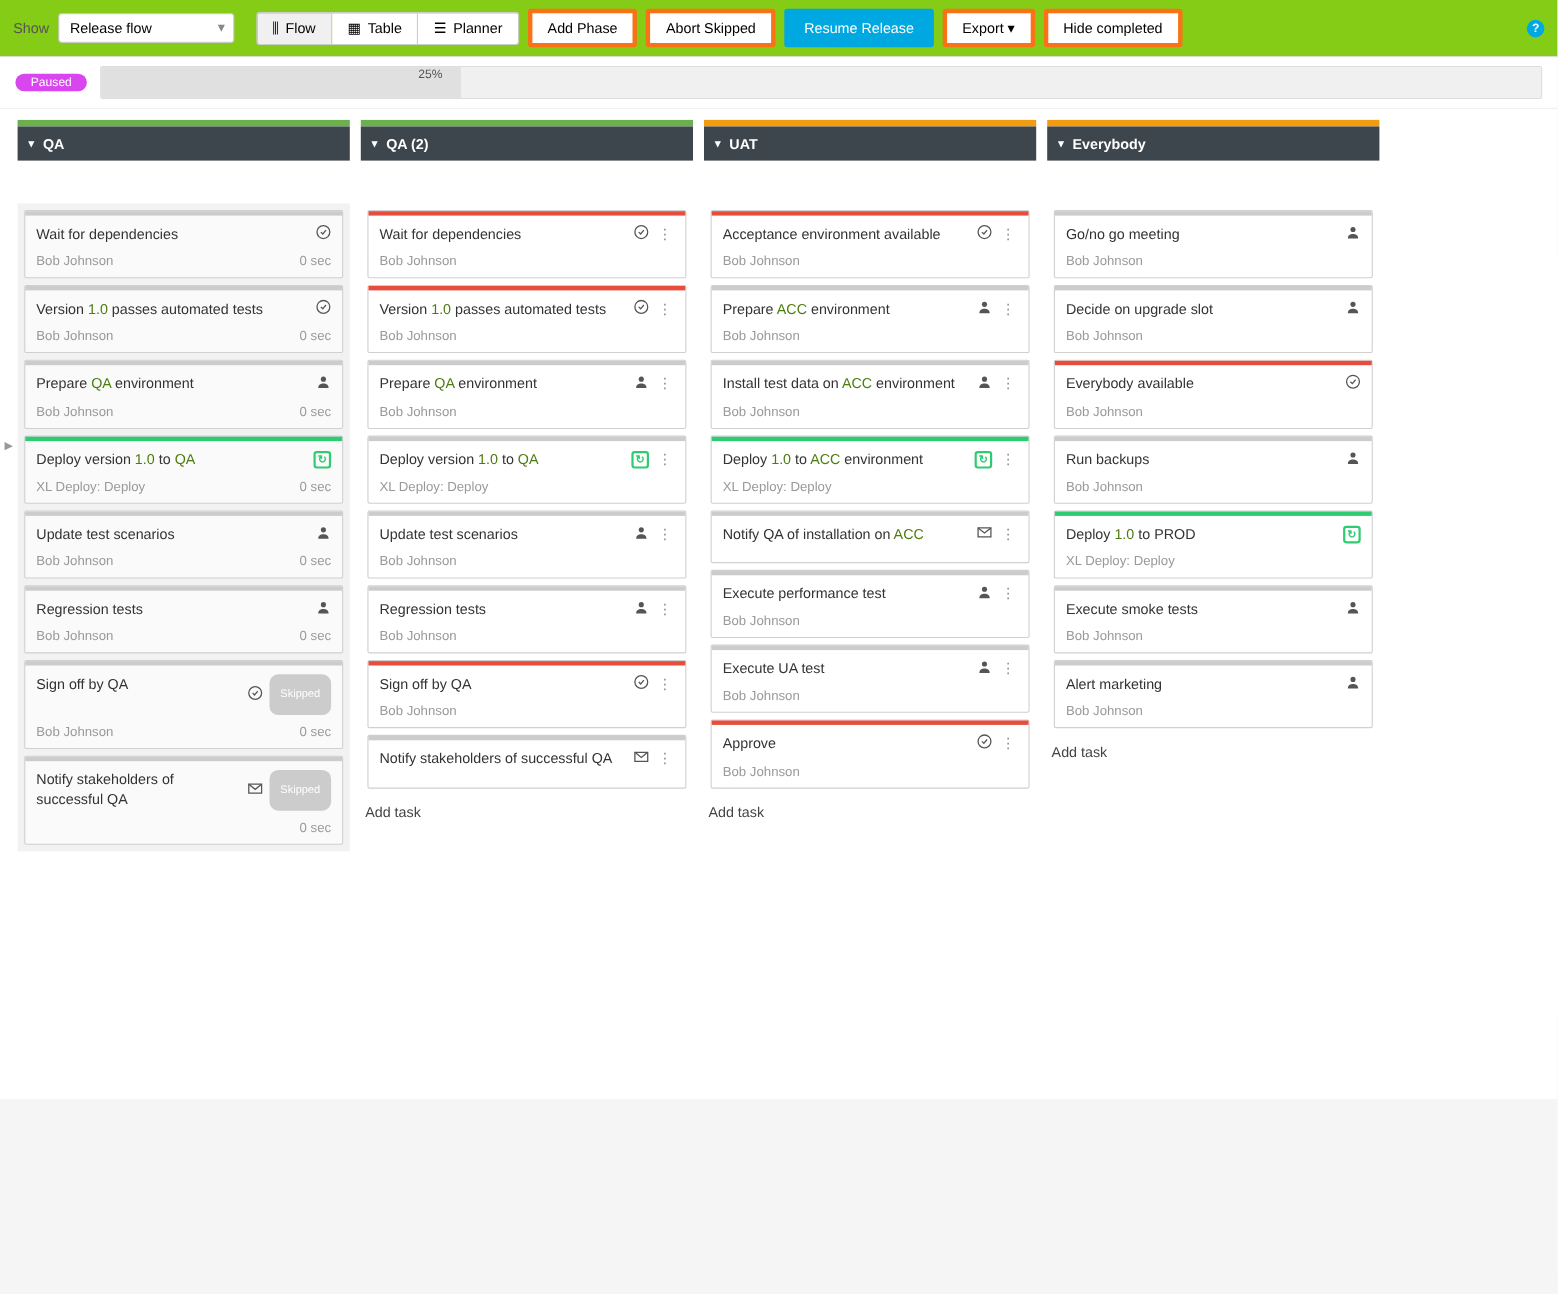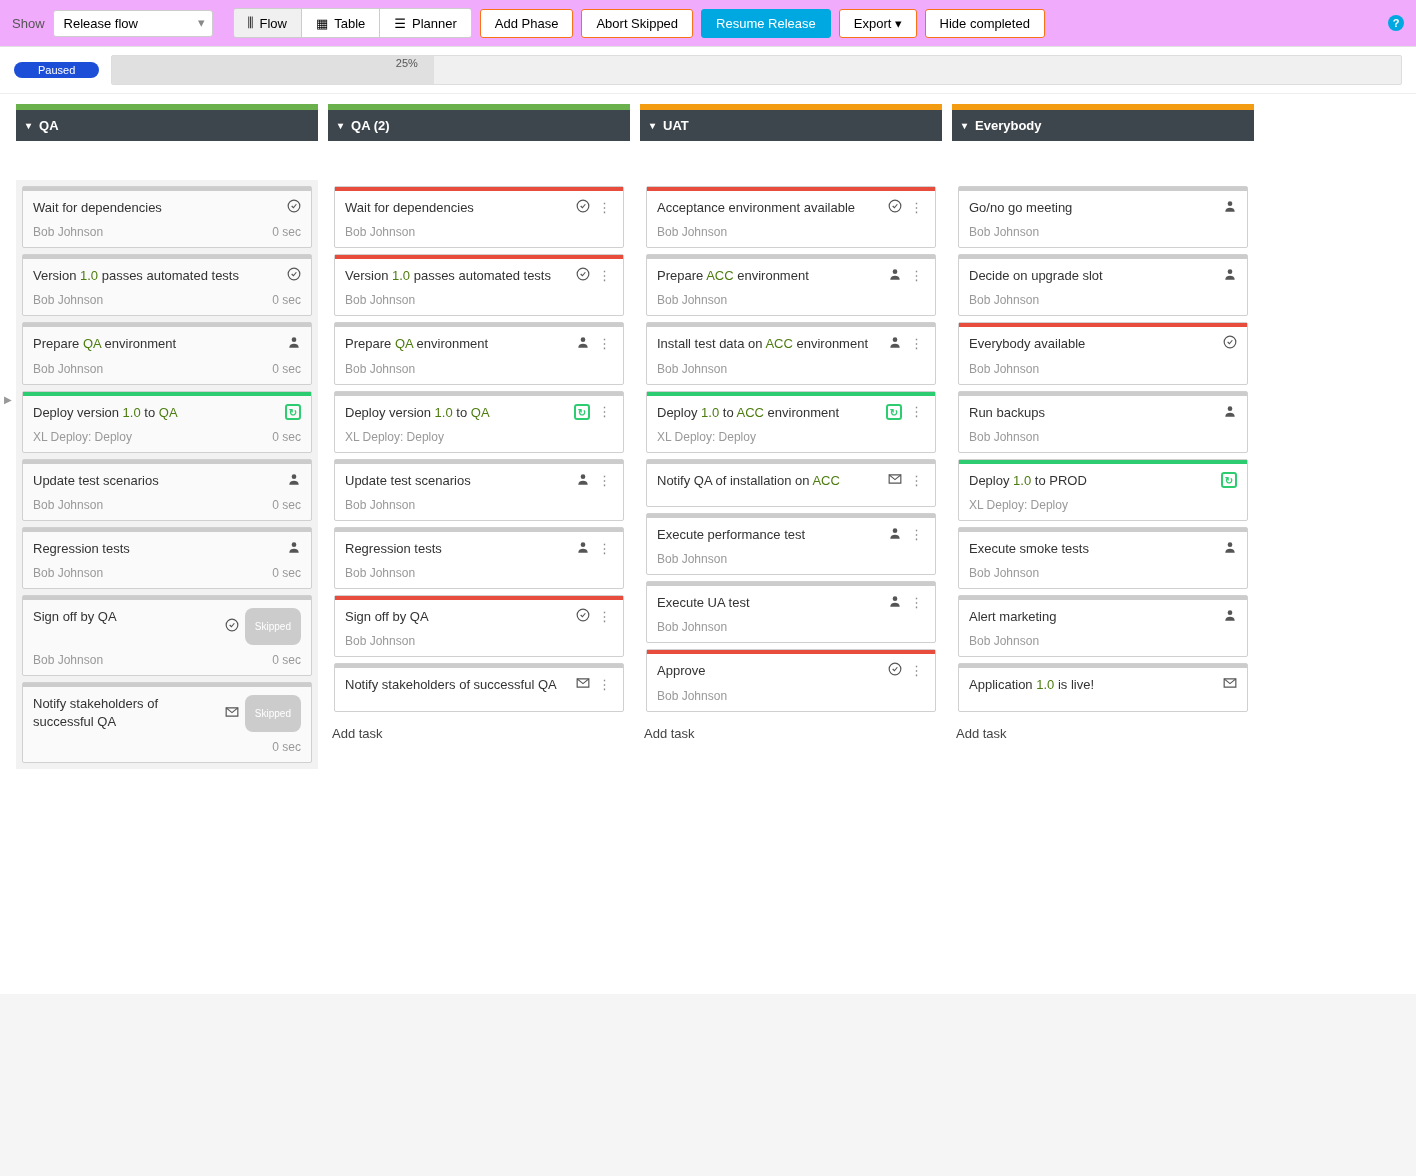--- a/index.html
+++ b/index.html
@@ -1,30 +1,30 @@
 <!DOCTYPE html>
 <html><head>
 <meta charset="utf-8">
 <style>
 * { box-sizing: border-box; margin: 0; padding: 0; }
 body { font-family: -apple-system, BlinkMacSystemFont, "Segoe UI", Helvetica, Arial, sans-serif; font-size: 13px; color: #333; background: #f5f5f5; }
-.topbar { display:flex; align-items:center; gap:8px; padding:8px 12px; background:#f0abfc; border-bottom:1px solid #e0e0e0; }
+.topbar { display:flex; align-items:center; gap:8px; padding:8px 12px; background:#84cc16; border-bottom:1px solid #e0e0e0; }
 .topbar .lbl { color:#555; }
 .select-wrap { position:relative; }
 .select-wrap select { appearance:none; background:#fff; border:1px solid #ccc; border-radius:3px; padding:5px 26px 5px 10px; font-size:13px; min-width:160px; }
 .select-wrap::after { content:"▾"; position:absolute; right:8px; top:5px; color:#888; pointer-events:none; }
 .seg { display:flex; border:1px solid #ccc; border-radius:3px; overflow:hidden; margin-left:12px; }
 .seg button { background:#fff; border:none; border-right:1px solid #ccc; padding:6px 14px; font-size:13px; cursor:pointer; display:flex; align-items:center; gap:6px; }
 .seg button:last-child { border-right:none; }
 .seg button.active { background:#f0f0f0; }
-.btn { background:#fff; border:1px solid #f97316; border-radius:3px; padding:6px 14px; font-size:13px; cursor:pointer; }
+.btn { background:#fff; border:4px solid #f97316; border-radius:3px; padding:6px 14px; font-size:13px; cursor:pointer; }
 .btn.primary { background:#00a8e1; border-color:#00a8e1; color:#fff; font-weight:500; }
 .help { width:16px; height:16px; border-radius:50%; background:#00a8e1; color:#fff; display:flex; align-items:center; justify-content:center; font-size:11px; font-weight:bold; margin-left:auto; cursor:pointer; }
 .statusrow { display:flex; align-items:center; gap:12px; padding:8px 14px; background:#fff; border-bottom:1px solid #eee; }
-.badge { background:#1d4ed8; color:#fff; font-size:11px; padding:2px 24px; border-radius:10px; }
+.badge { background:#d946ef; color:#fff; font-size:11px; padding:2px 14px; border-radius:10px; }
 .progress { flex:1; height:30px; background:#f0f0f0; border:1px solid #ddd; border-radius:2px; position:relative; overflow:hidden; }
 .progress .fill { position:absolute; left:0; top:0; bottom:0; background:#e0e0e0; }
 .progress .pct { position:absolute; left:22%; top:0; font-size:11px; color:#555; line-height:14px; }
 .board { display:flex; gap:10px; padding:10px 0 10px 16px; overflow-x:auto; min-height:900px; background:#fff; }
 .phase { width:302px; flex:0 0 302px; display:flex; flex-direction:column; }
 .phase-top { height:6px; }
 .phase-top.green { background:#6ab04c; }
 .phase-top.orange { background:#f39c12; }
 .phase-hdr { background:#3d454d; color:#fff; padding:8px 10px; font-size:13px; font-weight:600; display:flex; align-items:center; gap:8px; }
 .phase-hdr .coll { font-size:10px; }
@@ -629,33 +629,17 @@
                     <circle cx="12" cy="8" r="4"></circle>
                     <path d="M4 21c0-4 4-6 8-6s8 2 8 6v1H4z"></path>
                   </svg></span>
               </div>
             </div>
             <div class="task-row2">
               <span>Bob Johnson</span>
               <span></span>
             </div>
           </div>
-          <div class="task">
-            <div class="task-top gray"></div>
-            <div class="task-row1">
-              <div class="task-title">Application <span class="muted">1.0</span> is live!</div>
-              <div class="task-icons">
-                <span><svg class="i" viewBox="0 0 24 24" fill="currentColor">
-                    <path d="M2 5h20v14H2z" fill="none" stroke="currentColor" stroke-width="2"></path>
-                    <path d="M2 5l10 8 10-8" fill="none" stroke="currentColor" stroke-width="2"></path>
-                  </svg></span>
-              </div>
-            </div>
-            <div class="task-row2">
-              <span></span>
-              <span></span>
-            </div>
-          </div>
         </div>
         <div class="addtask">Add task</div>
       </div>
     </div>
 </div>
 
 </body></html>

